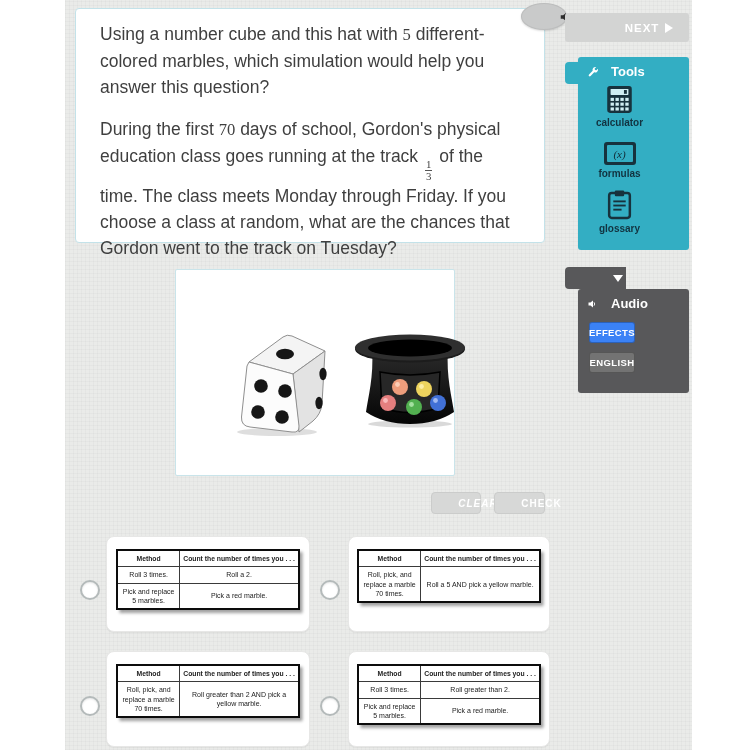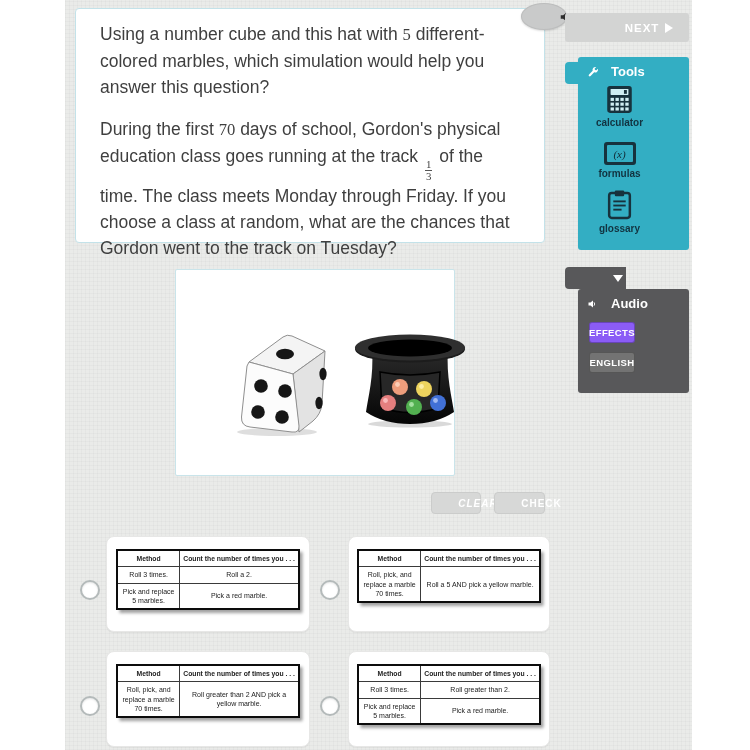--- a/index.html
+++ b/index.html
@@ -66,21 +66,21 @@
   
   .audio-panel{
     left:578px;top:262px;width:67px;height:104px;background:#58585a;border-radius:3px;margin-top:27px;
   }
   .audio-btn{
     position:absolute;left:11px;width:46px;height:21px;border-radius:3px;
     color:#fff;font-size:9.5px;font-weight:bold;letter-spacing:.4px;
     display:flex;align-items:center;justify-content:center;
     border:1px solid rgba(0,0,0,.25);box-sizing:border-box;cursor:pointer;
   }
-  .effects-btn{top:33px;background:#8b5cf6;}
+  .effects-btn{top:33px;background:#3b82f6;}
   .english-btn{top:63px;background:#737373;}
   
   .image-box{
     left:175px;top:269px;width:280px;height:207px;background:#fff;
     border:1px solid #c9e4ea;border-radius:2px;box-sizing:border-box;
   }
   
   .action-btn{
     top:492px;height:22px;border-radius:4px;background:#d7d8d7;border:1px solid #cbcccb;
     color:#fff;font-weight:bold;font-size:10px;letter-spacing:1px;

